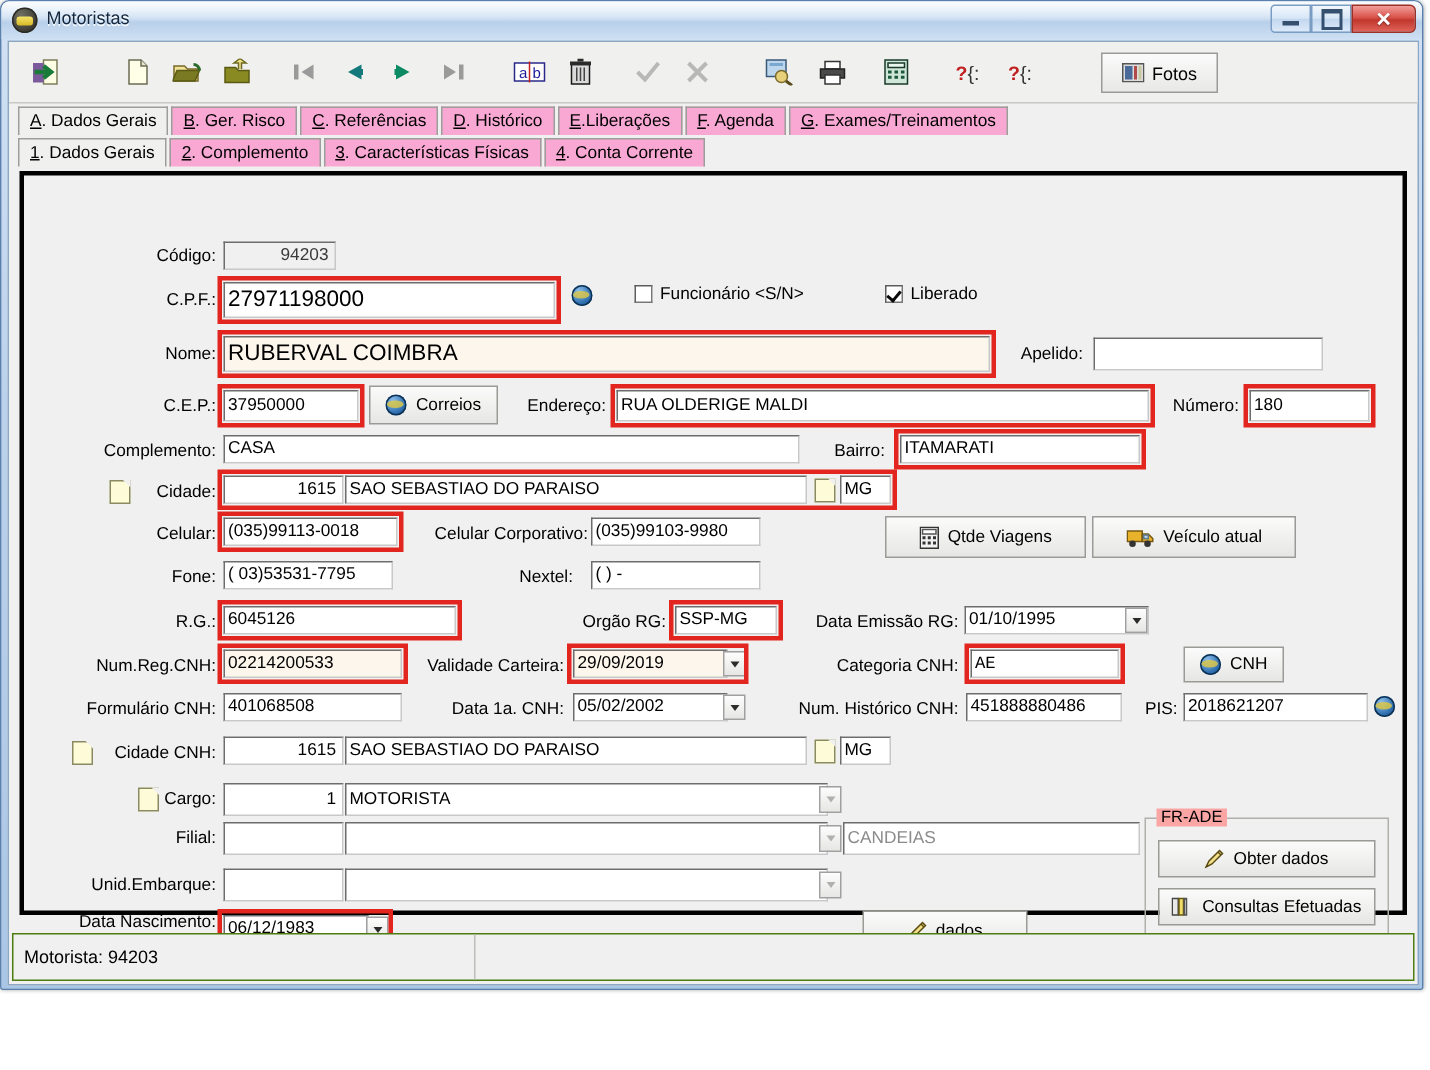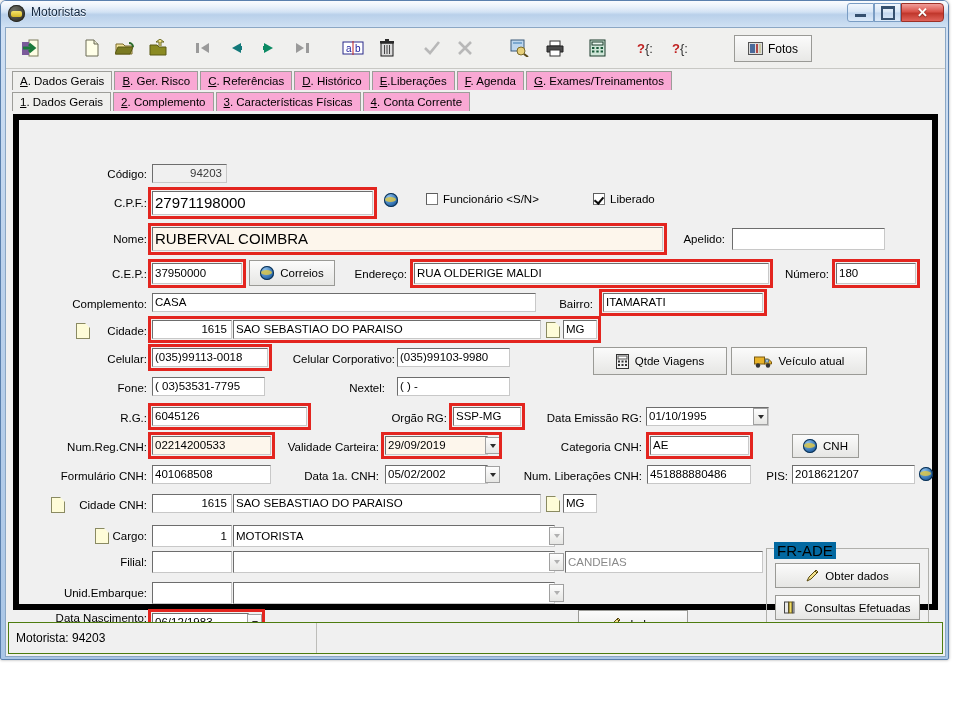--- a/index.html
+++ b/index.html
@@ -117,21 +117,21 @@
     position: relative;
   }
   .tab .acc { text-decoration: underline; }
   .tab.active { background:#f0f0ee; }
 
   
   #panel {
     position: absolute; left: 7px; top: 86px;
     width: 925px; height: 496px;
     background: #f0f0f0;
-    border: 6px solid #000000;
+    border: 3px solid #000000;
     box-sizing: border-box;
   }
 
   .lbl {
     position:absolute; font-size: 11.5px; color:#000;
     white-space: nowrap; text-align: right;
     line-height: 14px;
   }
   .fld {
     position:absolute; box-sizing:border-box;
@@ -186,22 +186,22 @@
   .chk.on:after{
     content:""; position:absolute; left:2px; top:1px; width:4px;height:7px;
     border:solid #0a0a0a; border-width:0 2px 2px 0; transform:rotate(40deg);
   }
 
   .group {
     position:absolute; box-sizing:border-box;
     border:1px solid #b0b0ac;
   }
   .group > .gtitle {
-    position:absolute; top:-7px; left:7px; background:#0369a1;
-    padding:0 3px; font-size:15px;
+    position:absolute; top:-7px; left:7px; background:#fca5a5;
+    padding:0 3px; font-size:11px;
   }
 
   .docicon {
     position:absolute; width:12px;height:14px;
     background:#fefcd8; border:1px solid #8a8a62;
   }
   .docicon:after{
     content:""; position:absolute; right:-1px; top:-1px;
     border-left:5px solid transparent; border-top:5px solid #f0f0f0;
   }
@@ -527,38 +527,38 @@
       <div class="redbox" style="left:129px; top:312px; width:127px; height:27px;"></div>
 
       <div class="lbl" style="left:256px; top:320px; width:104px;">Validade Carteira:</div>
       <div class="fld hl" style="left:366px; top:316px; width:103px;">29/09/2019</div>
       <div class="combo-arrow" style="left:466px; top:317px; height:17px;">
           <i></i>
         </div>
       <div class="redbox" style="left:362px; top:312px; width:121px; height:27px;"></div>
 
       <div class="lbl" style="left:518px; top:320px; width:105px;">Categoria CNH:</div>
-      <div class="fld" style="left:631px; top:316px; width:99px;">AE</div>
+      <div class="fld" style="left:631px; top:316px; width:99px;font-family:Liberation Mono, monospace;">AE</div>
       <div class="redbox" style="left:627px; top:312px; width:107px; height:27px;"></div>
 
       <div class="btn" style="left:773px; top:314px; width:67px; height:24px;">
         <span class="globe" style="position:relative; left:0; top:0;"></span>
         <span>CNH</span>
       </div>
 
       <div class="lbl" style="left:28px; top:349px; width:100px;">Formulário CNH:</div>
       <div class="fld" style="left:133px; top:345px; width:119px;">401068508</div>
 
       <div class="lbl" style="left:272px; top:349px; width:88px;">Data 1a. CNH:</div>
       <div class="fld" style="left:366px; top:345px; width:103px;">05/02/2002</div>
       <div class="combo-arrow" style="left:466px; top:346px; height:17px;">
           <i></i>
         </div>
 
-      <div class="lbl" style="left:479px; top:349px; width:144px;">Num. Liberações CNH:</div>
+      <div class="lbl" style="left:479px; top:349px; width:144px;">Num. Histórico CNH:</div>
       <div class="fld" style="left:628px; top:345px; width:104px;">451888880486</div>
 
       <div class="lbl" style="left:740px; top:349px; width:29px;">PIS:</div>
       <div class="fld" style="left:773px; top:345px; width:123px;">2018621207</div>
       <div class="globe" style="left:900px; top:347px;"></div>
 
       <div class="docicon" style="left:32px; top:377px;"></div>
       <div class="lbl" style="left:49px; top:378px; width:79px;">Cidade CNH:</div>
       <div class="fld num" style="left:133px; top:374px; width:80px;">1615</div>
       <div class="fld" style="left:214px; top:374px; width:308px;">SAO SEBASTIAO DO PARAISO</div>

